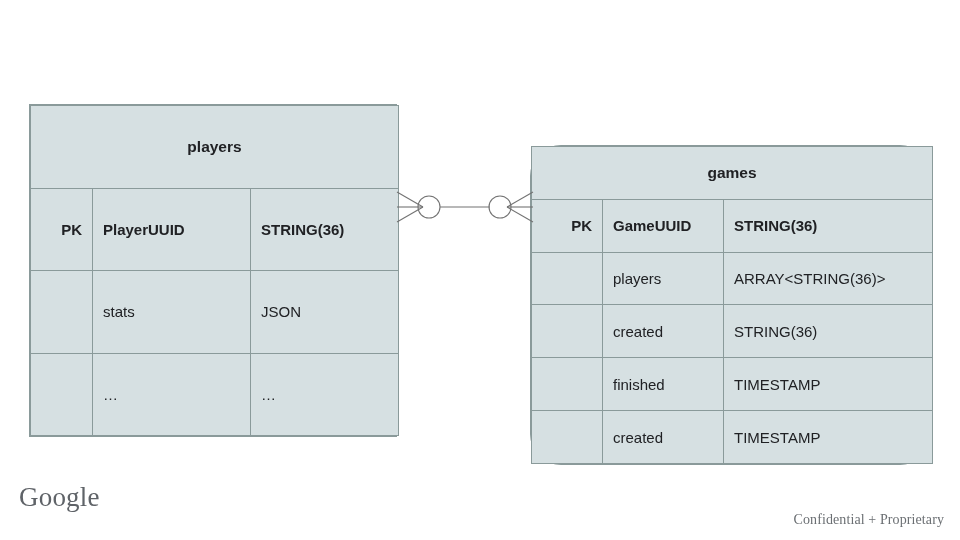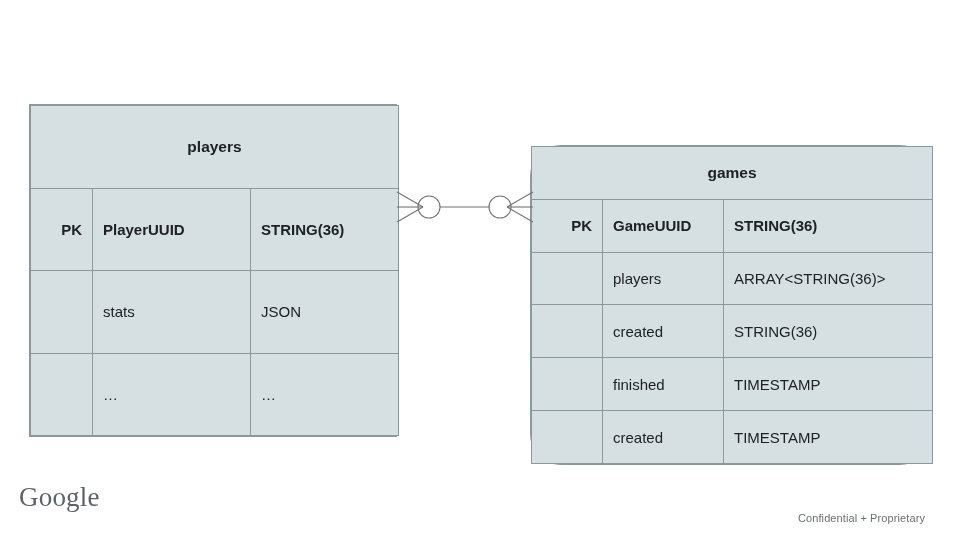--- a/index.html
+++ b/index.html
@@ -104,26 +104,26 @@
     left: 19px;
     top: 482px;
     font-size: 27px;
     letter-spacing: 0.2px;
     color: #5f6368;
     font-family: Liberation Serif, serif;
     font-weight: normal;
   }
   #footer-note {
     position: absolute;
-    right: 35px;
+    right: 16px;
     top: 512px;
-    font-size: 11px;
+    font-size: 14px;
     color: #6b6f73;
     letter-spacing: 0.1px;
-    font-family: Liberation Sans, sans-serif;
+    font-family: Liberation Serif, serif;
   }
 </style>
 </head>
 <body>
 
 <div id="slide">
 
   <div class="entity" id="entity-players">
     <table>
       <colgroup>

